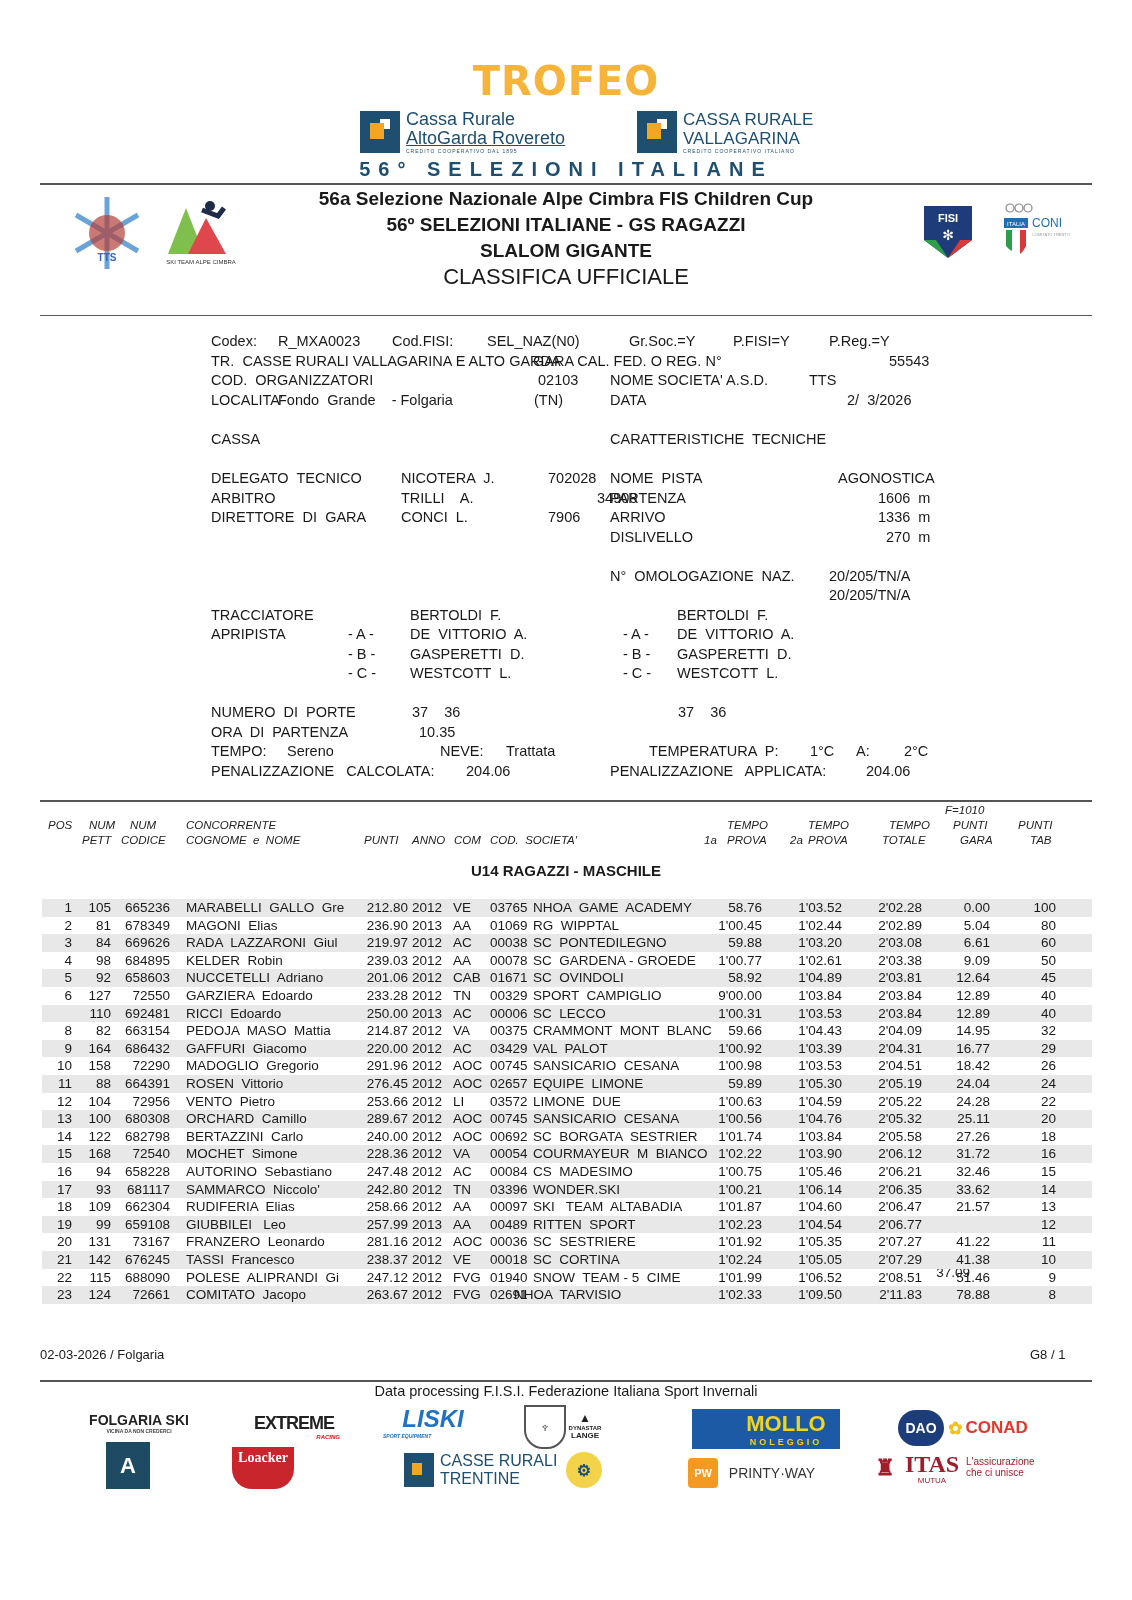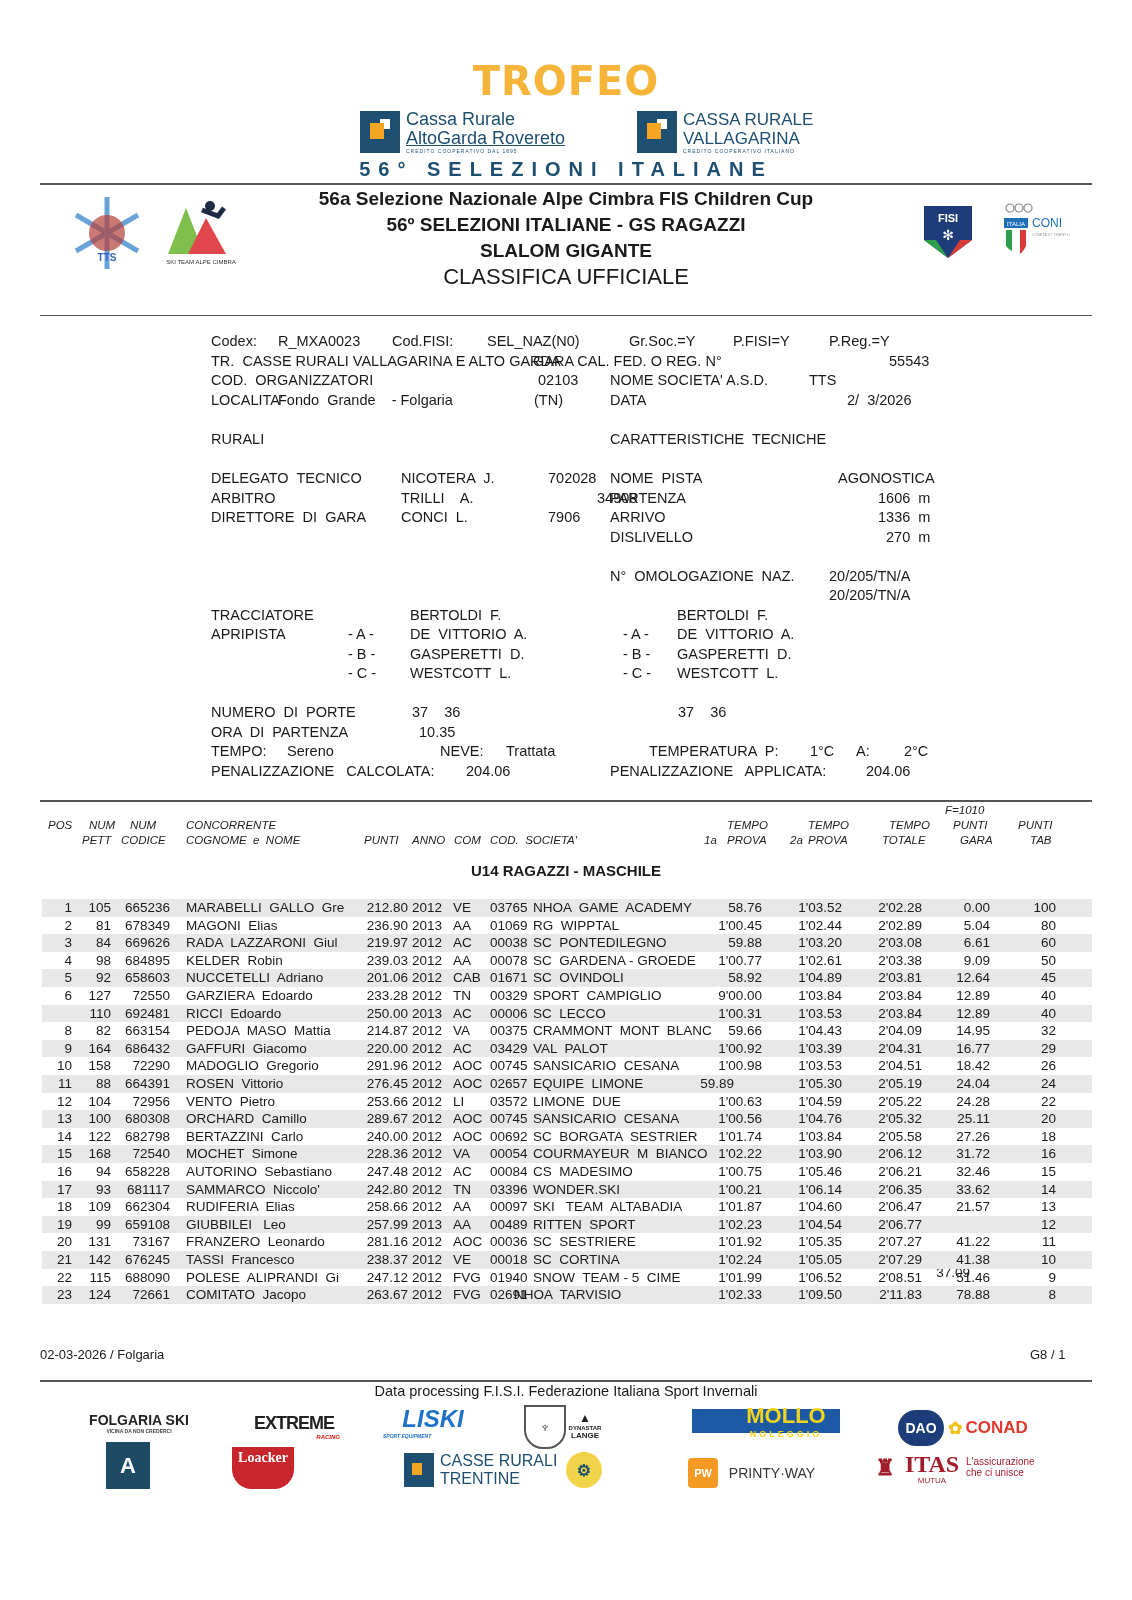--- a/index.html
+++ b/index.html
@@ -140,21 +140,21 @@
   <span style="left:538px; top:372px;">02103</span>
   <span style="left:610px; top:372px;">NOME SOCIETA' A.S.D.</span>
   <span style="left:809px; top:372px;">TTS</span>
 
   <span style="left:211px; top:392px;">LOCALITA'</span>
   <span style="left:278px; top:392px;">Fondo  Grande    - Folgaria</span>
   <span style="left:534px; top:392px;">(TN)</span>
   <span style="left:610px; top:392px;">DATA</span>
   <span style="left:847px; top:392px;">2/  3/2026</span>
 
-  <span style="left:211px; top:431px;">RURALI</span>
+  <span style="left:211px; top:431px;">CASSA</span>
   <span style="left:610px; top:431px;">CARATTERISTICHE  TECNICHE</span>
 
   <span style="left:211px; top:470px;">DELEGATO  TECNICO</span>
   <span style="left:401px; top:470px;">NICOTERA  J.</span>
   <span style="left:548px; top:470px;">702028</span>
   <span style="left:211px; top:490px;">ARBITRO</span>
   <span style="left:401px; top:490px;">TRILLI    A.</span>
   <span style="left:564px; top:490px;margin-left:33px;">34908</span>
   <span style="left:211px; top:509px;">DIRETTORE  DI  GARA</span>
   <span style="left:401px; top:509px;">CONCI  L.</span>
@@ -408,21 +408,21 @@
     <div class="row shade" style="top: 1075px;">
       <span class="r" style="left: 0px; width: 30px;">11</span>
       <span class="r" style="left: 38px; width: 31px;">88</span>
       <span class="r" style="left: 70px; width: 58px;">664391</span>
       <span style="left: 144px; width: 170px;">ROSEN  Vittorio</span>
       <span class="r" style="left: 316px; width: 50px;">276.45</span>
       <span style="left: 370px; width: 36px;">2012</span>
       <span style="left: 411px; width: 36px;">AOC</span>
       <span style="left: 448px; width: 42px;">02657</span>
       <span style="left: 491px; width: 190px;">EQUIPE  LIMONE</span>
-      <span class="r" style="left: 632px; width: 60px; text-align: right;">59.89</span>
+      <span class="r" style="left: 660px; width: 60px; text-align: right;">59.89</span>
       <span class="r" style="left: 740px; width: 60px;">1'05.30</span>
       <span class="r" style="left: 820px; width: 60px;">2'05.19</span>
       <span class="r" style="left: 900px; width: 48px;">24.04</span>
       <span class="r" style="left: 980px; width: 34px;">24</span>
     </div>
     <div class="row" style="top: 1092.6px;">
       <span class="r" style="left: 0px; width: 30px;">12</span>
       <span class="r" style="left: 38px; width: 31px;">104</span>
       <span class="r" style="left: 70px; width: 58px;">72956</span>
       <span style="left: 144px; width: 170px;">VENTO  Pietro</span>
@@ -633,21 +633,21 @@
   <span style="font-size:5px; color:#1d72c8; font-style:italic; align-self:flex-start;">SPORT EQUIPMENT</span>
 </div>
 <div class="sponsor" style="left:524px; top:1405px; width:38px; height:40px; border:2px solid #555; border-radius:0 0 19px 19px; font-size:14px; color:#333;">
   <span>♆</span>
 </div>
 <div class="sponsor" style="left:562px; top:1405px; width:46px; height:40px; flex-direction:column; font-size:6px; color:#222;">
   <span style="font-size:12px;">▲</span>
   <span>DYNASTAR</span>
   <span style="font-size:8px;">LANGE</span>
 </div>
-<div class="sponsor" style="left:692px; top:1409px; width:148px; height:24px; background:#1c5aa6; flex-direction:column;align-items:center;">
+<div class="sponsor" style="left:692px; top:1409px; width:148px; height:40px; background:#1c5aa6; flex-direction:column;align-items:center;">
   <span style="font-size:22px; color:#f2d51b; margin-left:40px;">MOLLO</span>
   <span style="font-size:9px; color:#f2d51b; letter-spacing:3px; margin-left:40px;">NOLEGGIO</span>
 </div>
 <div class="sponsor" style="left:898px; top:1410px; width:46px; height:36px; border-radius:20px; background:#1d3d7a; color:#fff; font-size:14px;">DAO</div>
 <div class="sponsor" style="left:948px; top:1413px; width:80px; height:30px; color:#e03a2f; font-size:17px;">
   <span style="color:#f2c01b; margin-right:3px;">✿</span>
   <span>CONAD</span>
 </div>
 
 <div class="sponsor" style="left:106px; top:1442px; width:44px; height:47px; background:#1e4a63; color:#fff; font-size:22px;">A</div>

